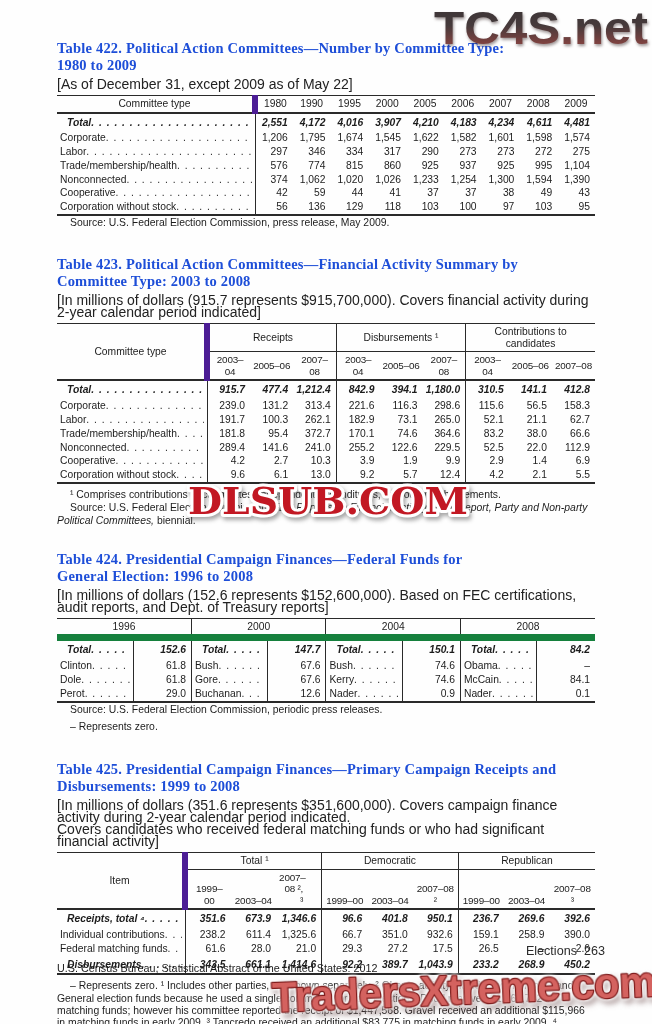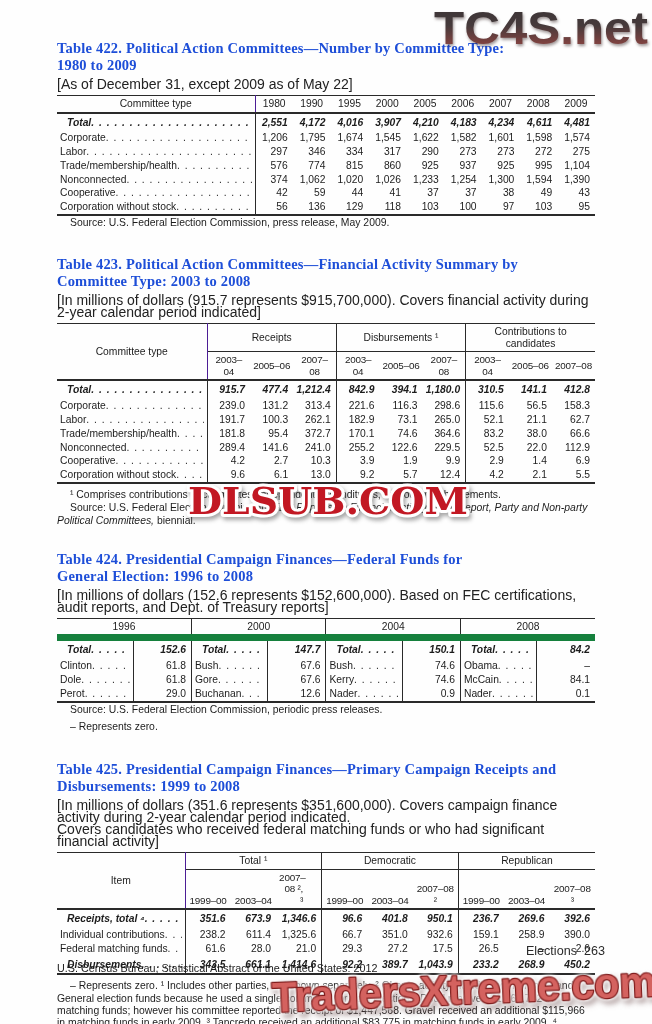--- a/index.html
+++ b/index.html
@@ -18,21 +18,21 @@
   .note{font-size:14px;line-height:12px;margin-top:4px;color:#222;}
   table.tbl{
     width:100%;border-collapse:collapse;table-layout:fixed;
     border-top:1px solid #2a2a2a;border-bottom:2px solid #2a2a2a;
     margin-top:5px;font-size:10.3px;
   }
   .tbl th{font-weight:normal;text-align:center;padding:2px 3px;line-height:11.5px;}
   .tbl td{padding:1px 3px;line-height:11.8px;}
   .tbl thead{border-bottom:2px solid #2a2a2a;}
   th.grp{border-bottom:1px solid #2a2a2a;}
-  th.stub-h{border-right:1px solid #4c1d95;}
+  th.stub-h{border-right:6px solid #4c1d95;}
   td.stub{border-right:1px solid #2a2a2a;overflow:hidden;}
   .gs{border-left:1px solid #2a2a2a;}
   td.num,th.amt-h{text-align:right;padding-right:5px;}
   tr.bold{font-weight:bold;}
   tr.bold td{padding-top:3px;padding-bottom:3px;font-style:italic;}
   tr.bold .lw{padding-left:7px;}
   .lw{display:flex;overflow:hidden;white-space:nowrap;}
   .lw .lbl{flex:0 0 auto;}
   .lw .dots{flex:1 1 auto;overflow:hidden;white-space:nowrap;color:#2a2a2a;}
   .lw .dots::after{content: ". . . . . . . . . . . . . . . . . . . . . . . . . . . . . . . . . . . . . . . . . . . .";letter-spacing:1px;}

